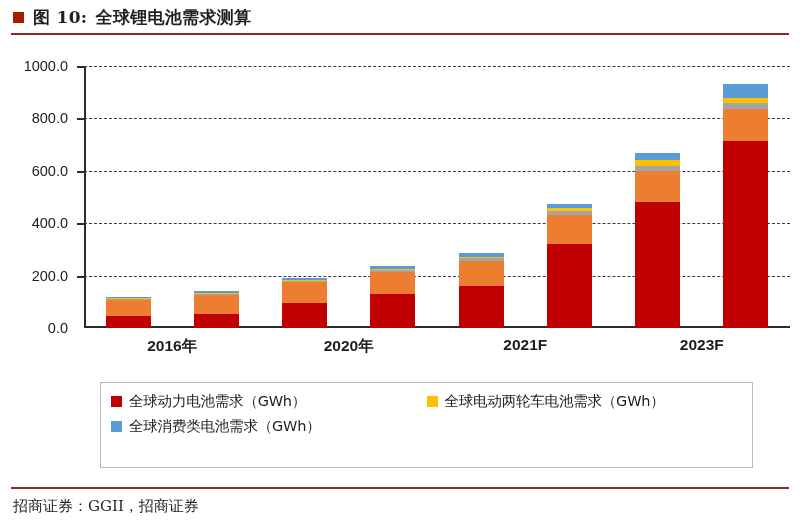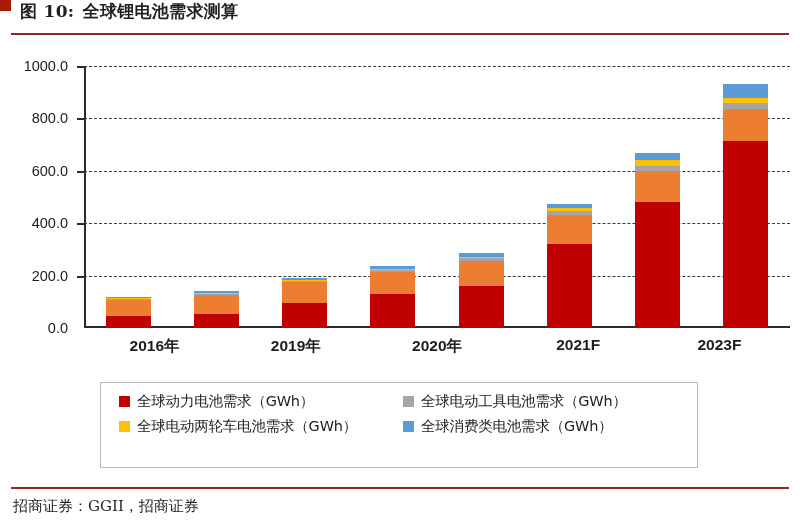--- a/index.html
+++ b/index.html
@@ -10,21 +10,22 @@
     font-family: "Liberation Sans", sans-serif;
     color: #231f20;
     overflow: hidden;
     position: relative;
   }
 
   
   #header {
     position: absolute;
     left: 0; top: 0; width: 800px; height: 34px;
-    display: flex; align-items: flex-start;
+    display: flex; align-items: center;
+    padding-left: 13px;
     border-radius: 9px;
   }
   #header .sqmark {
     width: 11px; height: 11px;
     background: #a61c00;
     margin-right: 9px;
     flex: none;
   }
   #header .ttl {
     font-family: "DejaVu Serif", serif;
@@ -109,23 +110,23 @@
     font-size: 15.5px;
     font-weight: bold;
     color: #1d1d1d;
     white-space: nowrap;
   }
 
   
   #legend {
     position: absolute;
     left: 100px; top: 382px;
-    width: 598px; height: 86px;
+    width: 653px; height: 86px;
     border: 1.5px solid #b9b9b9;
-    padding: 6px 10px 4px 18px;
+    padding: 6px 10px 4px 10px;
     display: flex;
     flex-wrap: wrap;
     align-content: flex-start;
   }
   .lgitem {
     width: 50%;
     display: flex;
     align-items: center;
     height: 25px;
     white-space: nowrap;
@@ -263,36 +264,31 @@
           <div class="seg" style="height: 5.24px; background: rgb(255, 192, 0);"></div>
           <div class="seg" style="height: 6.288px; background: rgb(165, 165, 165);"></div>
           <div class="seg" style="height: 31.44px; background: rgb(237, 125, 49);"></div>
           <div class="seg" style="height: 187.33px; background: rgb(192, 0, 0);"></div>
         </div>
       </div>
     </div>
 </div>
 <div id="xlabels">
     <div class="xl">2016年</div>
-    <div class="xl">2019年</div>
     <div class="xl">2020年</div>
     <div class="xl">2021F</div>
     <div class="xl">2023F</div>
   </div>
 
 <div id="legend">
     <div class="lgitem">
       <span class="lgswatch" style="background: rgb(192, 0, 0);"></span>
       <span class="lgtext">全球动力电池需求（GWh）</span>
     </div>
     <div class="lgitem">
-      <span class="lgswatch" style="background: rgb(165, 165, 165);"></span>
-      <span class="lgtext">全球电动工具电池需求（GWh）</span>
-    </div>
-    <div class="lgitem">
       <span class="lgswatch" style="background: rgb(255, 192, 0);"></span>
       <span class="lgtext">全球电动两轮车电池需求（GWh）</span>
     </div>
     <div class="lgitem">
       <span class="lgswatch" style="background: rgb(91, 155, 213);"></span>
       <span class="lgtext">全球消费类电池需求（GWh）</span>
     </div>
   </div>
 
 <div id="rule-bot"></div>

